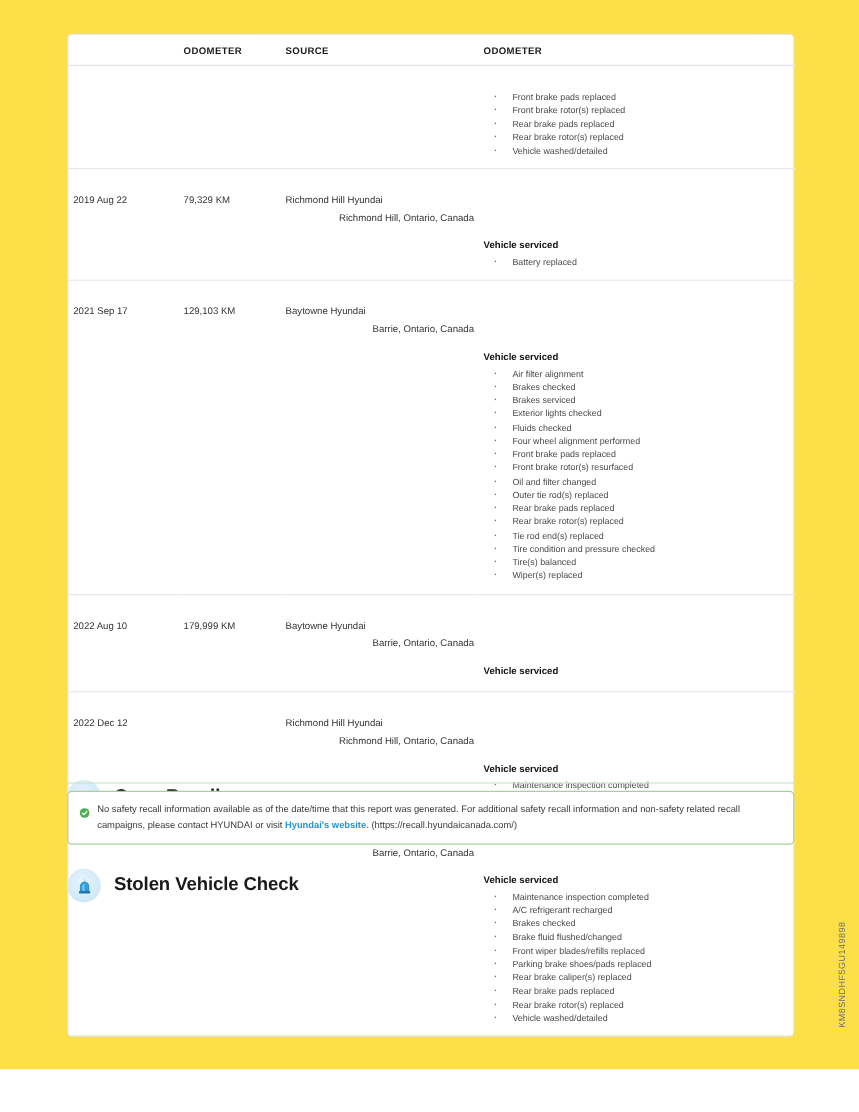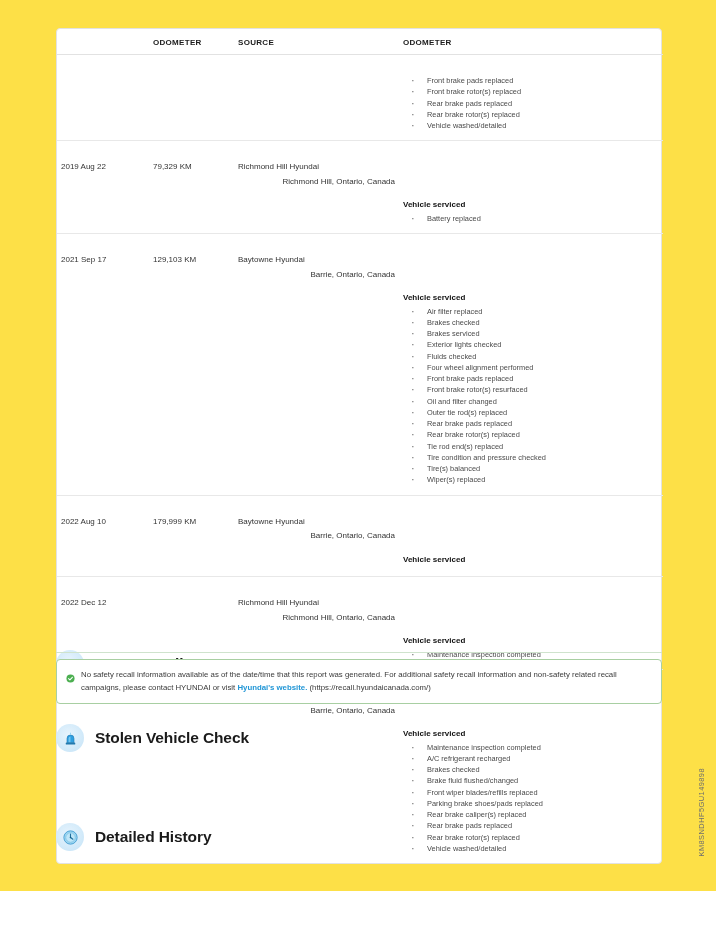--- a/index.html
+++ b/index.html
@@ -235,21 +235,21 @@
           <tr>
             <td class="c-date">2021 Sep 17</td>
             <td class="c-odo">129,103 KM</td>
             <td class="c-source">
               <span class="src-line">Baytowne Hyundai</span>
               <span class="src-line">Barrie, Ontario, Canada</span>
             </td>
             <td class="c-det">
               <span class="det-title">Vehicle serviced</span>
               <ul class="det-list">
-                <li>Air filter replaced</li>
+                <li>Air filter alignment</li>
                 <li>Brakes checked</li>
                 <li>Brakes serviced</li>
                 <li>Exterior lights checked</li>
                 <li>Fluids checked</li>
                 <li>Four wheel alignment performed</li>
                 <li>Front brake pads replaced</li>
                 <li>Front brake rotor(s) resurfaced</li>
                 <li>Oil and filter changed</li>
                 <li>Outer tie rod(s) replaced</li>
                 <li>Rear brake pads replaced</li>
@@ -342,28 +342,16 @@
         <path d="M7.6 17.2V12a4.4 4.4 0 0 1 8.8 0v5.2z" fill="#2f9fe0" stroke="#1f7cb5" stroke-width="0.8" stroke-linejoin="round"></path>
         <path d="M9.6 17.2V12a2.4 2.4 0 0 1 2.4-2.4v7.6z" fill="#7fcdf2" opacity="0.85"></path>
         <rect x="6" y="17.1" width="12" height="2.6" rx="0.8" fill="#2179ae"></rect>
         <rect x="11.4" y="4.3" width="1.2" height="2.6" rx="0.6" fill="#8fd4f5"></rect>
       </svg>
     </span>
     <h2>Stolen Vehicle Check</h2>
   </div>
 
 
-  <div class="section-head" style="top:823px;">
-    <span class="sec-icon">
-      <svg width="19" height="19" viewBox="0 0 24 24" aria-hidden="true">
-        <circle cx="12" cy="12" r="8.4" fill="#9ed8f2" stroke="#3f9ad0" stroke-width="1.1"></circle>
-        <circle cx="12" cy="12" r="6" fill="#bfe6f8" stroke="#69b6de" stroke-width="0.7"></circle>
-        <path d="M12 12V7.6" fill="none" stroke="#1d6f9e" stroke-width="1.4" stroke-linecap="round"></path>
-        <path d="M12 12l3 2.2" fill="none" stroke="#1d6f9e" stroke-width="1.4" stroke-linecap="round"></path>
-        <circle cx="12" cy="12" r="1" fill="#145f88"></circle>
-      </svg>
-    </span>
-    <h2>Detailed History</h2>
-  </div>
 
   <div class="vin">KM8SNDHF5GU149898</div>
 
 </div>
 
 </body></html>

